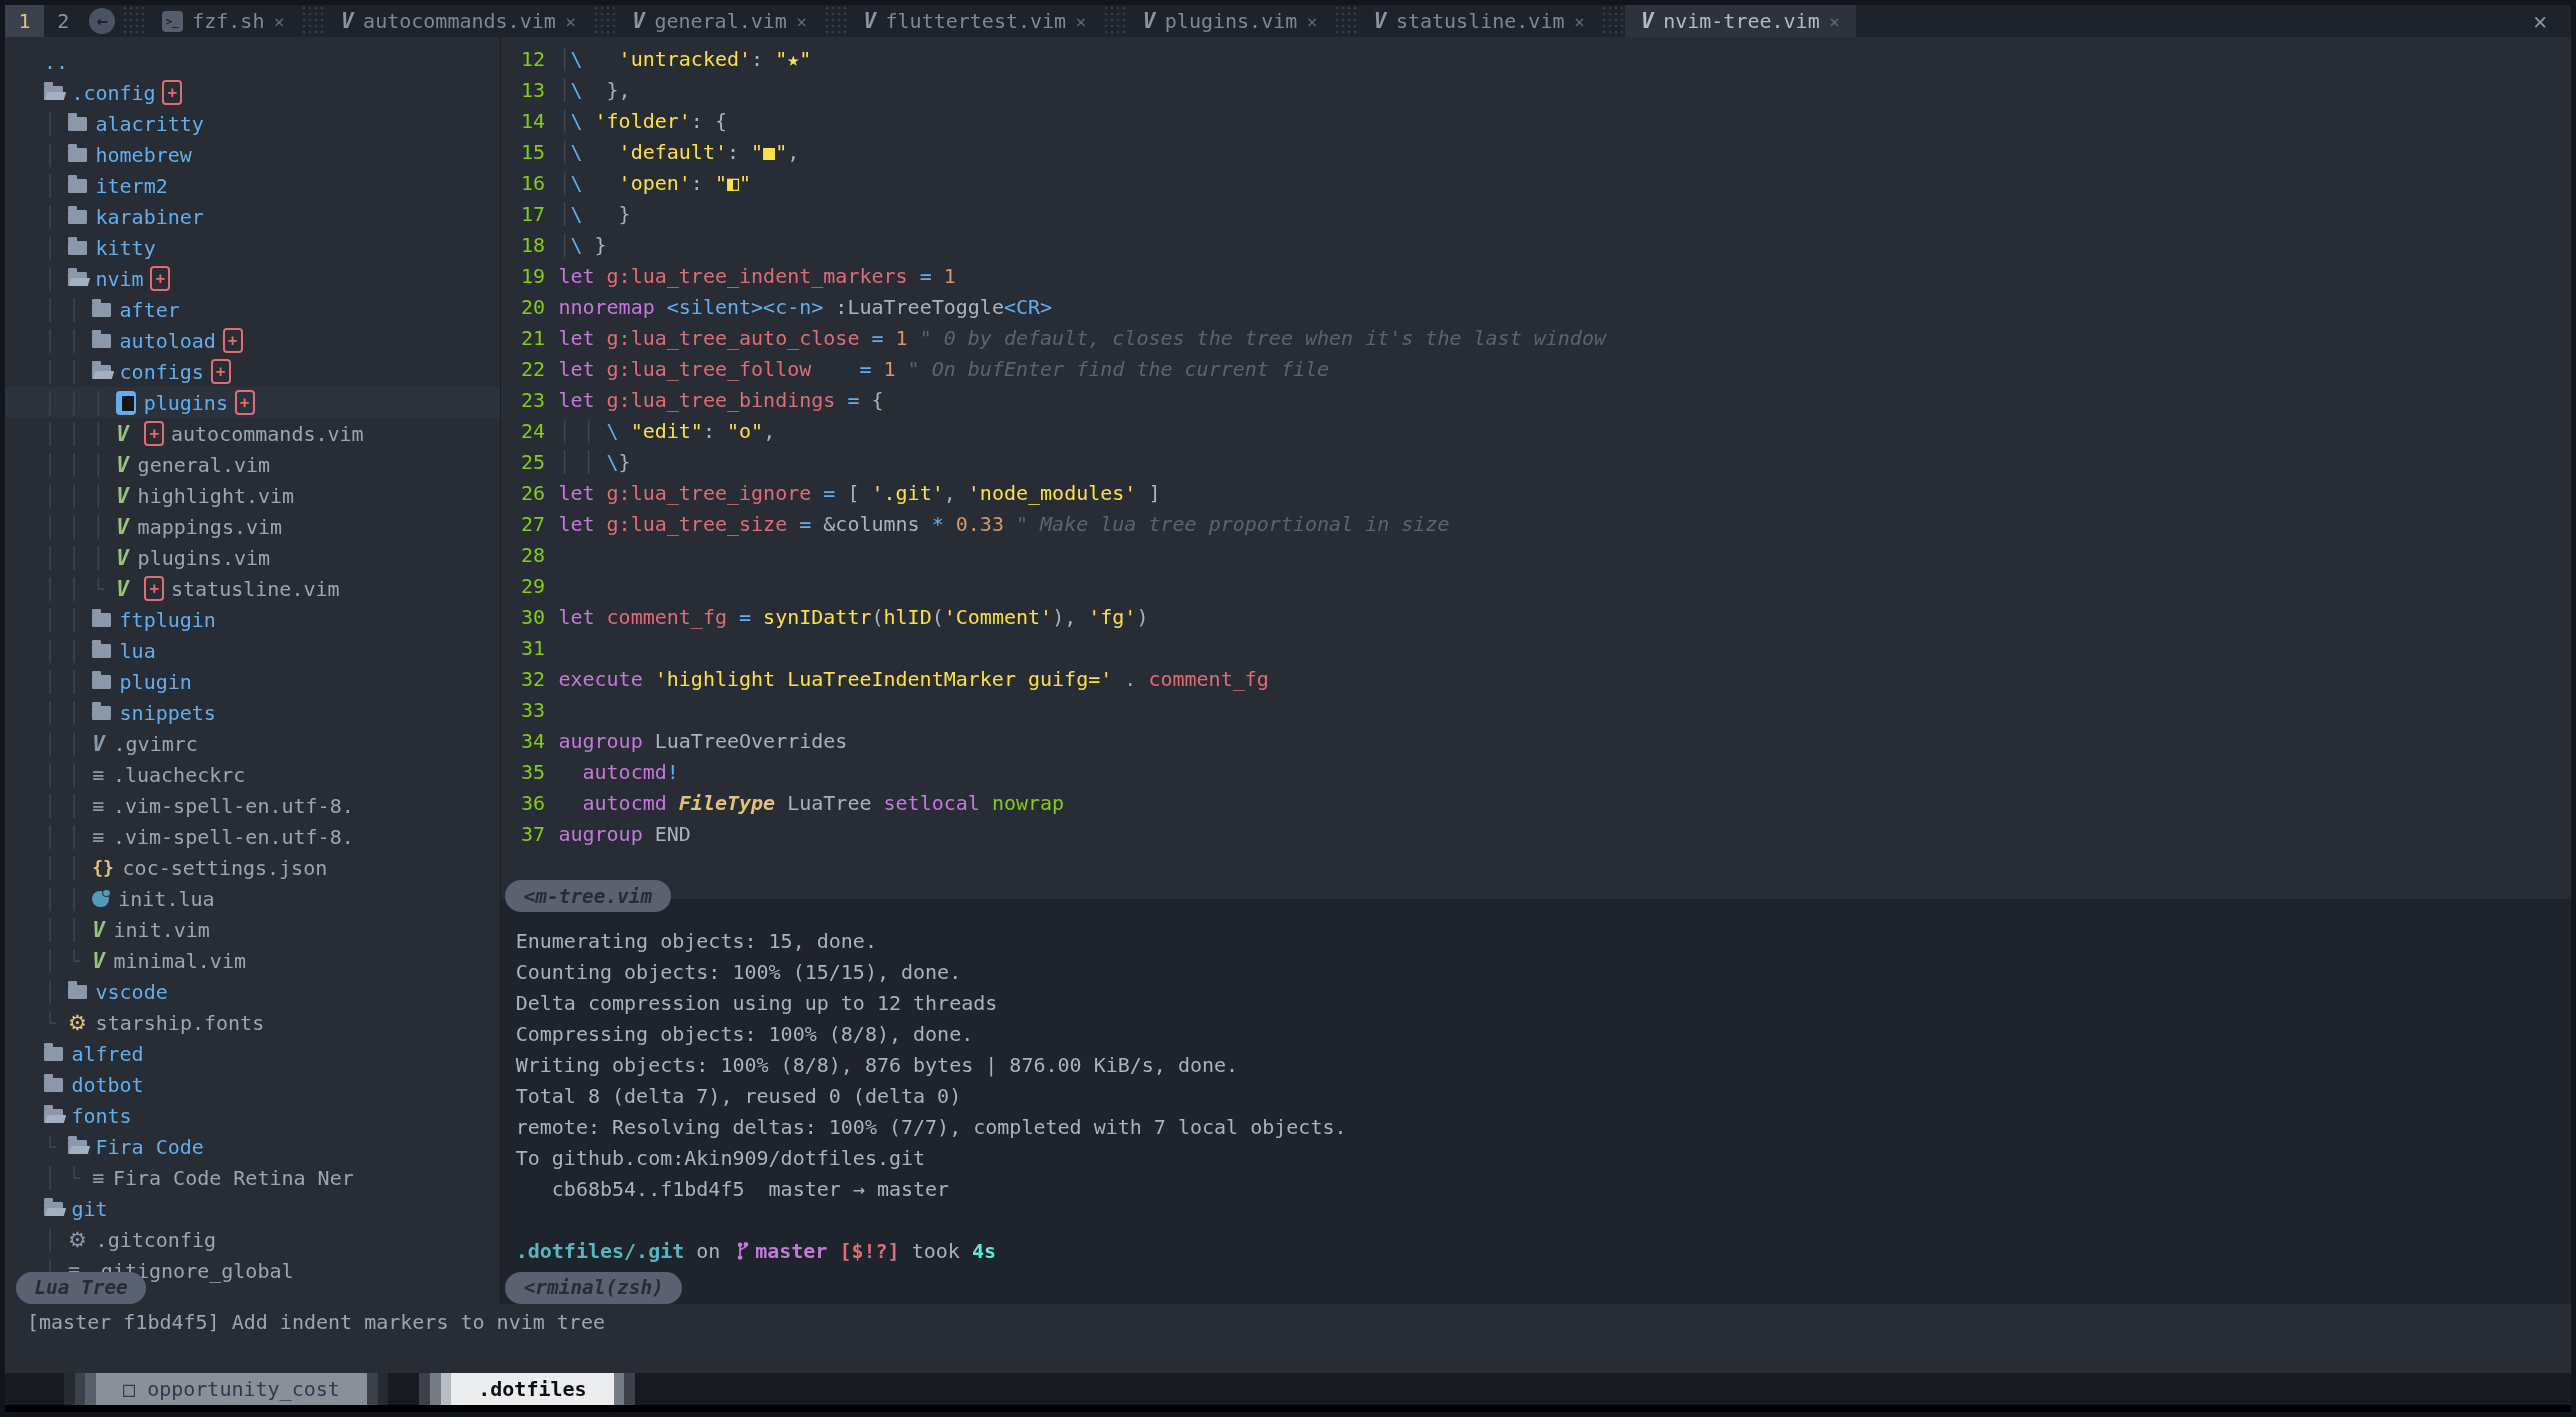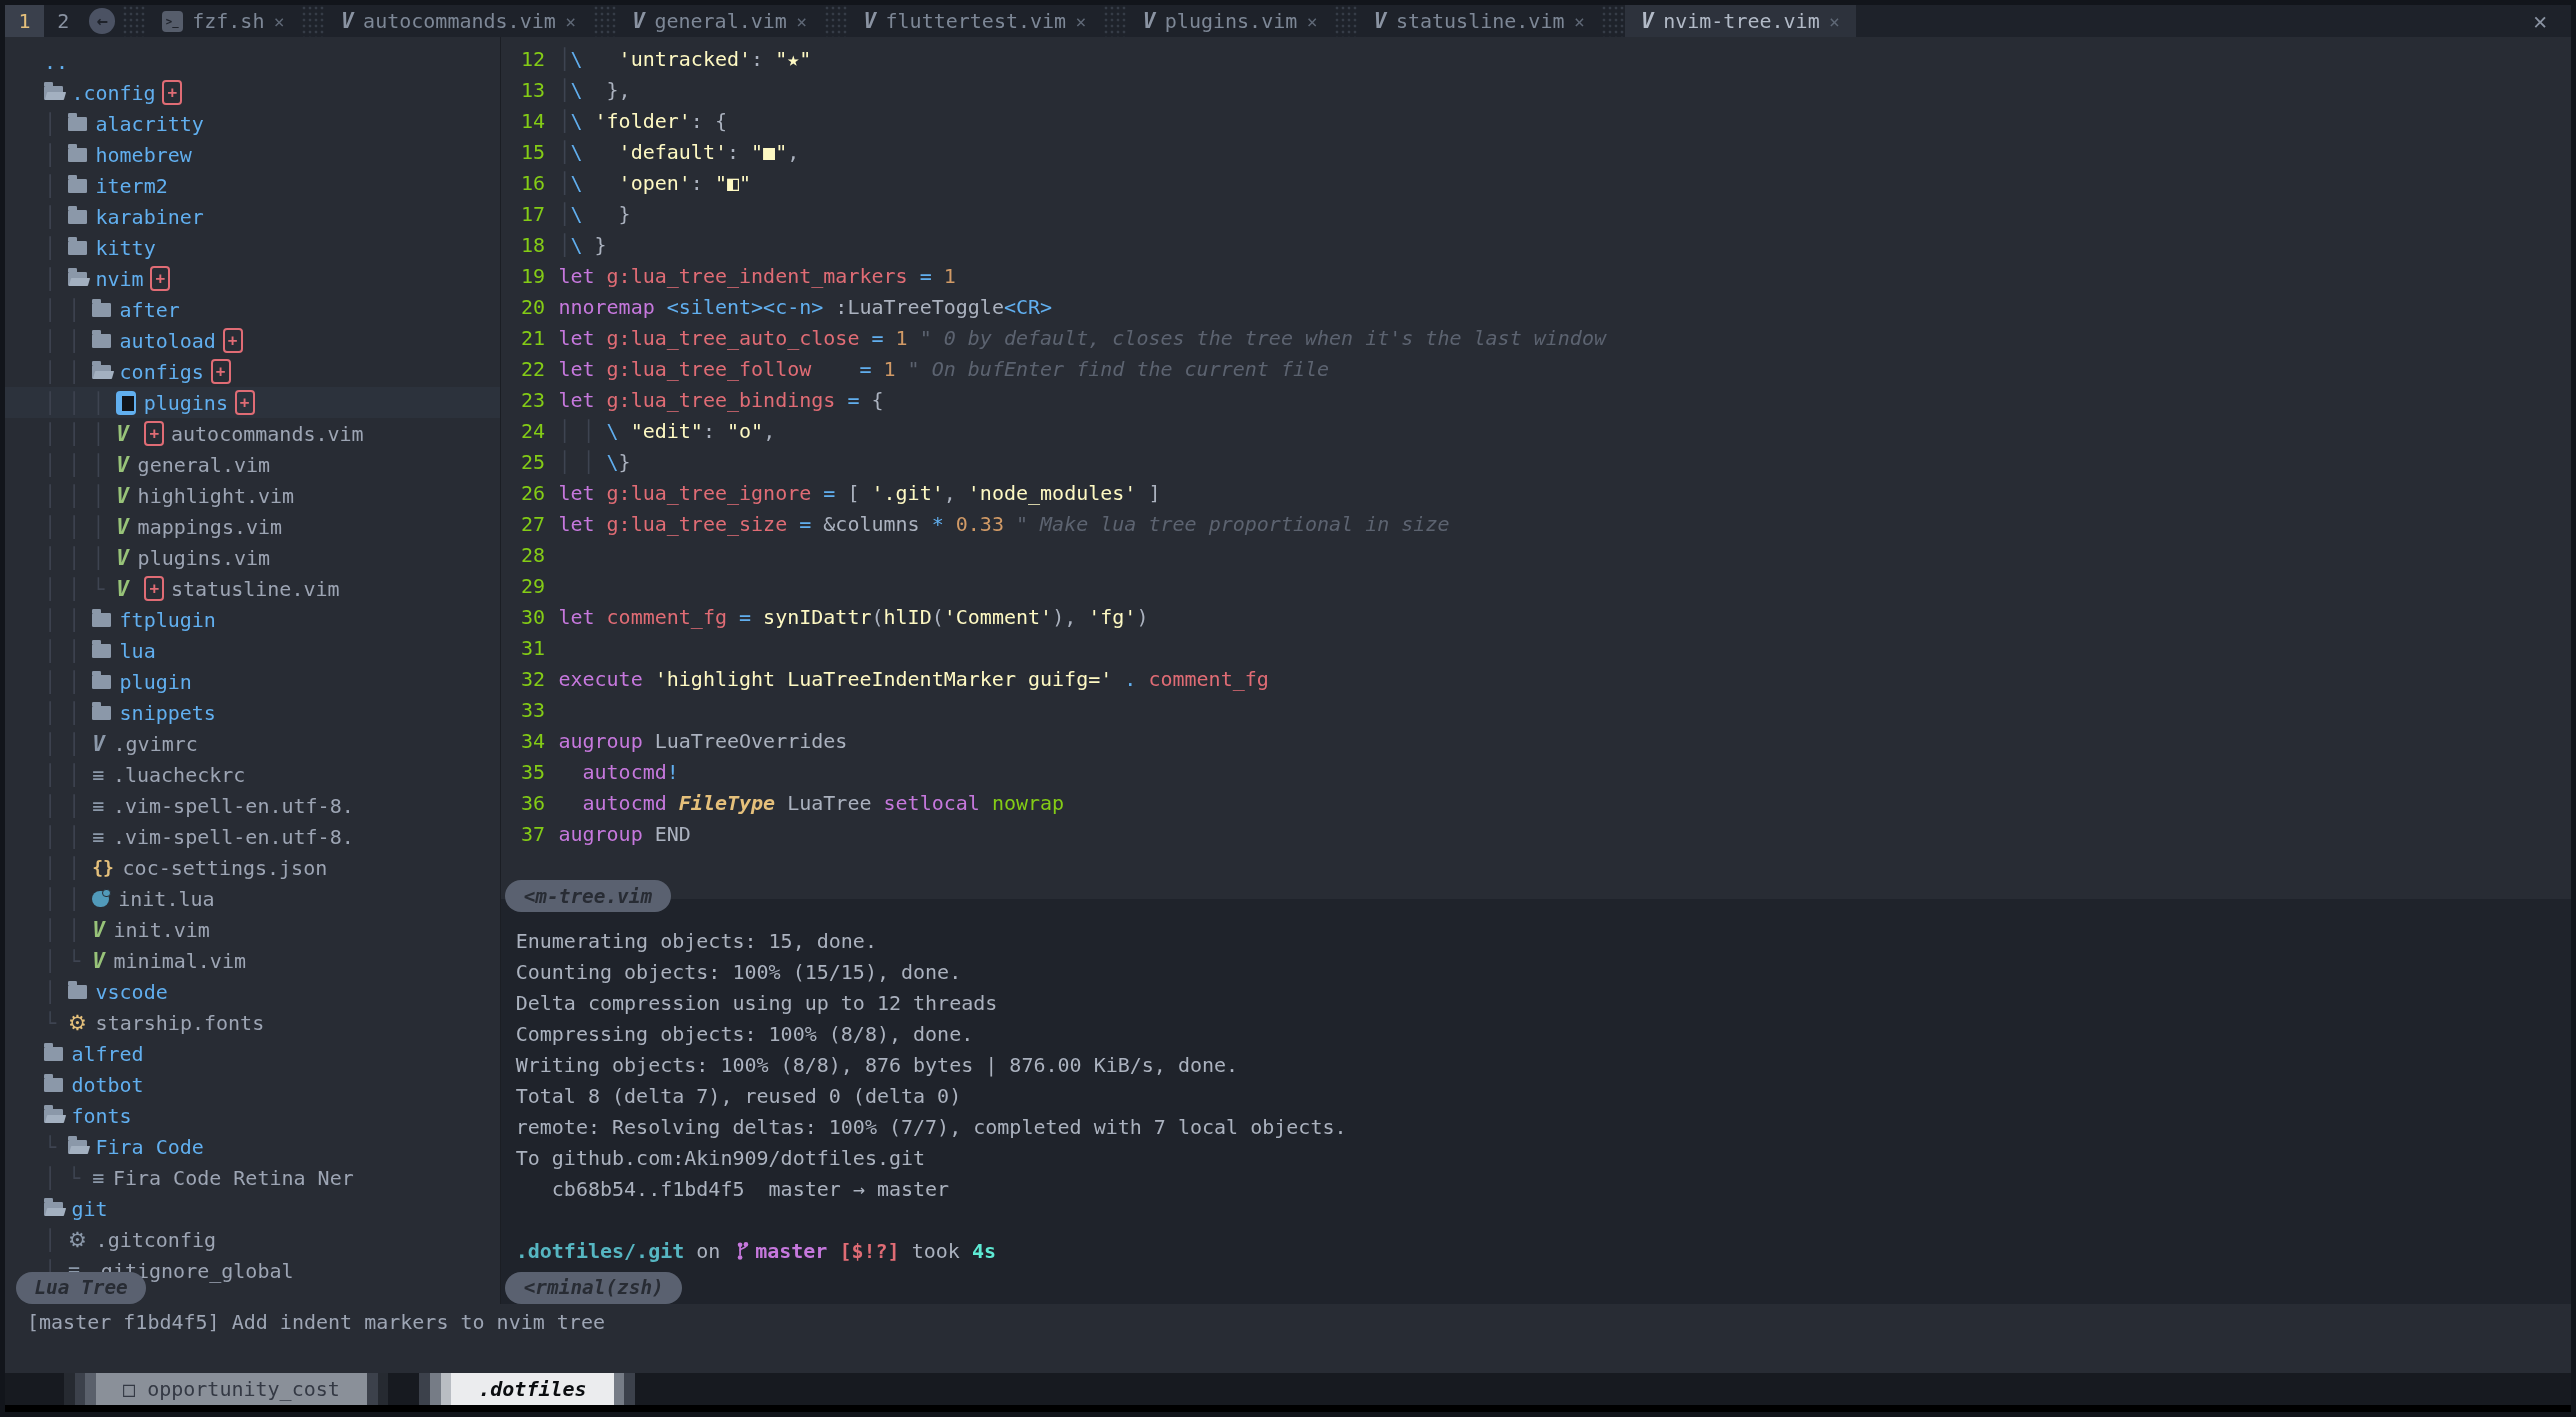--- a/index.html
+++ b/index.html
@@ -62,21 +62,21 @@
   .i-cursor{display:inline-block;width:20px;height:24px;background:#61afef;
             border-radius:4px;position:relative;margin-right:7.4px;flex:none;}
   .i-cursor::after{content:"";position:absolute;left:6px;top:4.7px;width:11.4px;height:15.4px;
             background:#11141a;}
   .i-none{display:inline-block;width:0;margin:0;}
   
   .editcol{flex:1;display:flex;flex-direction:column;min-width:0;}
   .code{height:855px;flex:none;padding-top:6.7px;overflow:hidden;}
   .ln{height:31px;display:flex;align-items:center;white-space:pre;font-size:20px;}
   .ln .num{width:44px;flex:none;text-align:right;padding-right:13.4px;color:#84cc16;}
-  .c-fg{color:#abb2bf;} .c-blue{color:#61afef;} .c-green{color:#fef9c3;}
+  .c-fg{color:#abb2bf;} .c-blue{color:#61afef;} .c-green{color:#fde047;}
   .c-red{color:#e06c75;} .c-purple{color:#c678dd;} .c-orange{color:#d19a66;}
   .c-yellow{color:#84cc16;} .c-yellowi{color:#e5c07b;font-style:italic;font-weight:bold;}
   .c-comment{color:#5c6370;font-style:italic;}
   .c-cyanb{color:#56b6c2;font-weight:bold;} .c-purpleb{color:#c678dd;font-weight:bold;}
   .c-redb{color:#e06c75;font-weight:bold;} .c-yellowb{color:#5eead4;font-weight:bold;}
   .c-guide{color:#3e4451;}
   
   .term{flex:1;background:#1f232b;position:relative;padding:27px 0 0 14.7px;}
   .term .ln{padding-left:0;}
   .branch-svg{display:inline-block;vertical-align:-3.3px;margin:0 4px 0 2.7px;}
@@ -90,21 +90,21 @@
   
   .msgline{height:36px;flex:none;display:flex;align-items:center;padding-left:22px;
            color:#9da5b4;font-size:20px;white-space:pre;}
   .spacer{flex:1;}
   .tmuxbar{height:32px;flex:none;background:#171a20;display:flex;align-items:stretch;
            padding-left:59px;font-size:20px;}
   .tgroup{display:flex;align-items:stretch;margin-right:31px;}
   .blk{width:10.7px;}
   .tseg{display:flex;align-items:center;padding:0 27px;white-space:pre;}
   .tseg.inactive{background:#8a9099;color:#343944;}
-  .tseg.active{background:#ebecee;color:#0b0d10;font-weight:bold;font-style:italic;}
+  .tseg.active{background:#ebecee;color:#0b0d10;font-weight:bold;}
   .blackstrip{height:6.7px;flex:none;background:#000;}
 </style>
 </head>
 <body>
 
 <div class="frame">
 
   <div class="tabline">
     <div class="wnum active">1</div>
     <div class="wnum">2</div>

